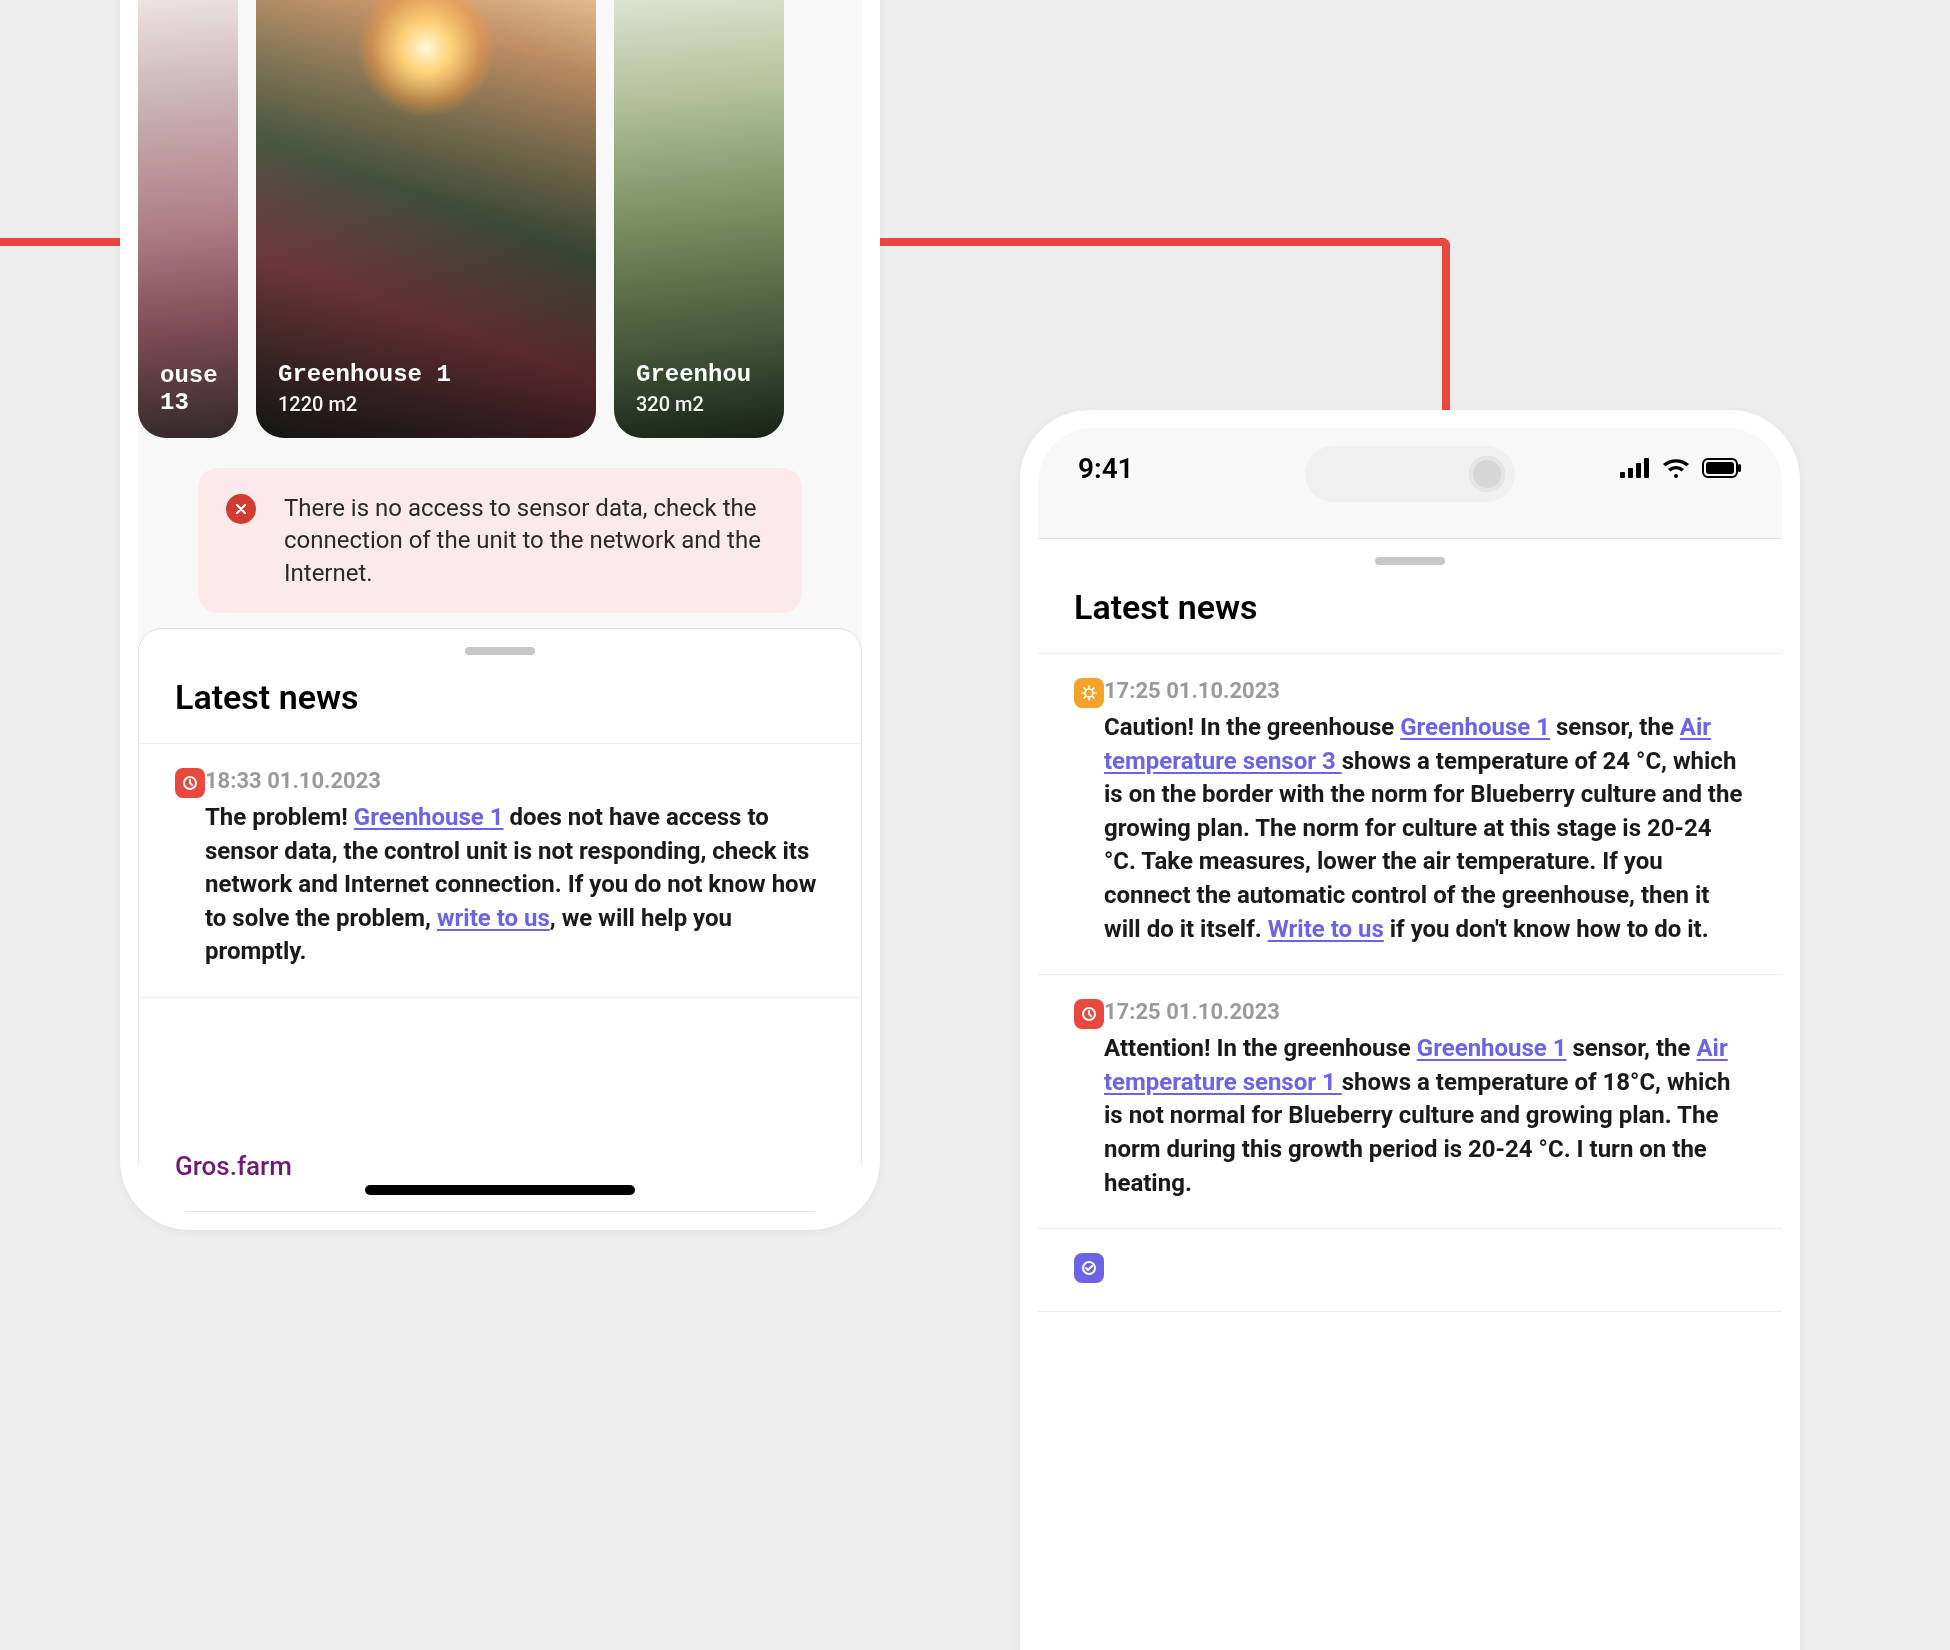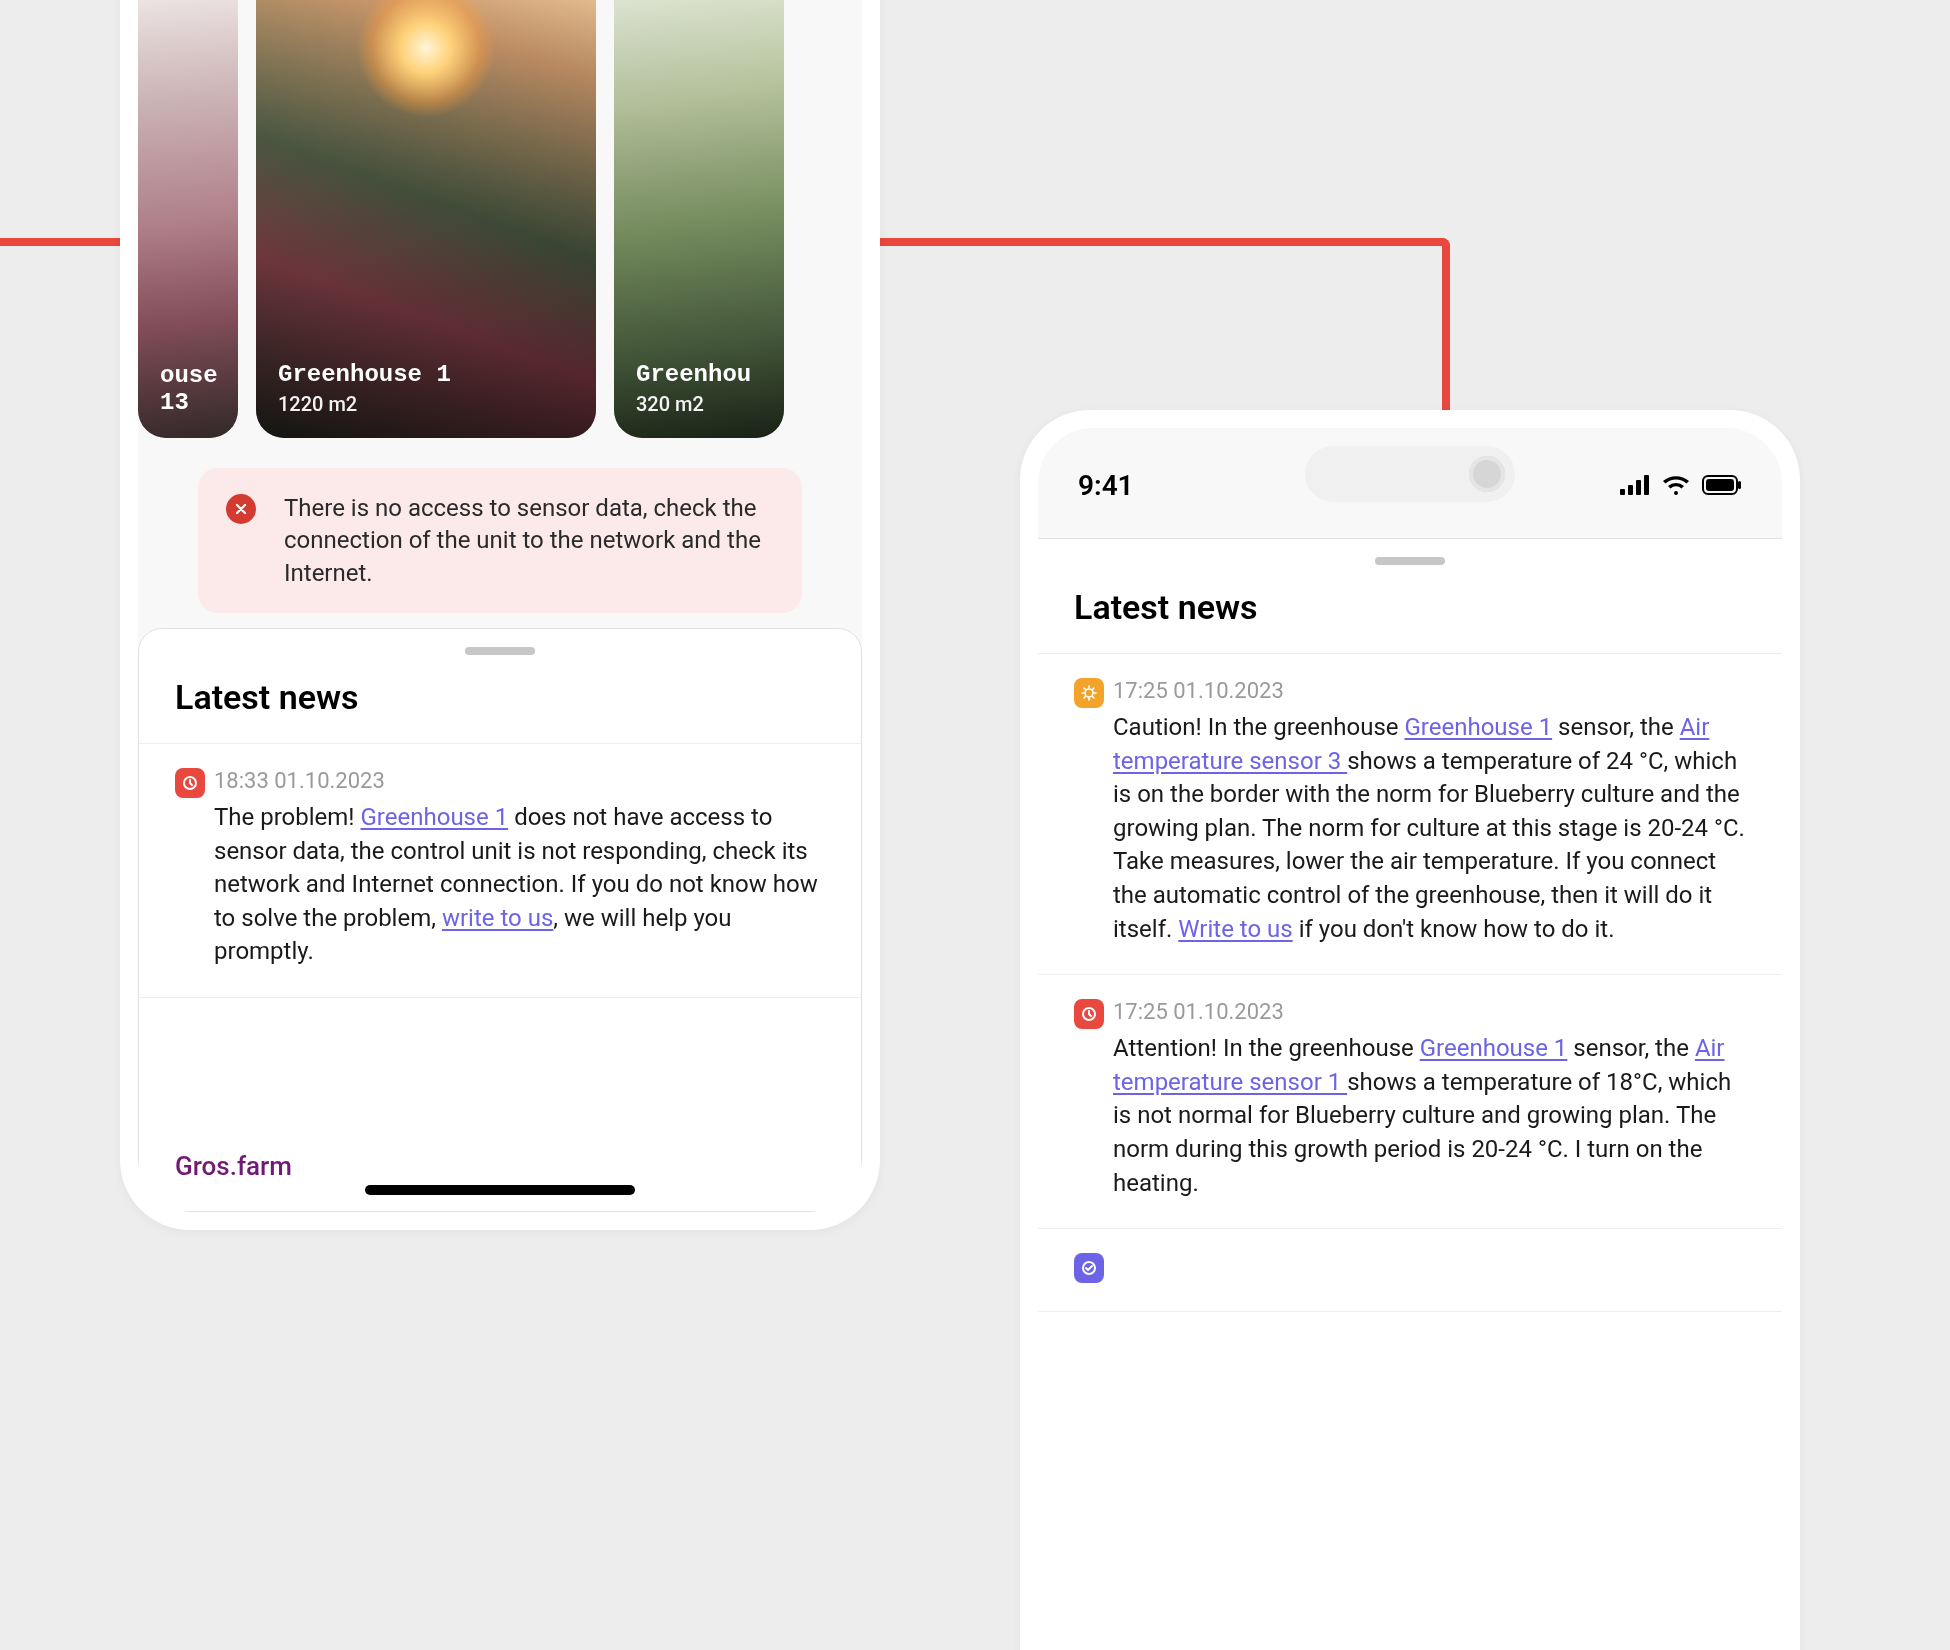--- a/index.html
+++ b/index.html
@@ -135,22 +135,23 @@
     font-size: 34px;
     font-weight: 600;
     padding: 22px 36px 26px;
     border-bottom: 1px solid #eee;
   }
 
   .news-item {
     padding: 24px 36px 28px;
     border-bottom: 1px solid #eee;
     display: flex;
-    gap: 9px;
+    gap: 0;
     align-items: flex-start;
+    font-weight: bold;
   }
   .news-item .badge {
     width: 30px; height: 30px;
     border-radius: 8px;
     flex-shrink: 0;
     display: flex; align-items: center; justify-content: center;
     margin-top: 0px;
   }
   .badge.red { background: #e8483e; color: #fff; }
   .badge.orange { background: #f4a32a; color: #fff; }
@@ -179,21 +180,21 @@
   }
 
   
   .p2 { left: 1020px; top: 410px; width: 780px; height: 1670px; }
 
   .status-bar {
     position: absolute;
     top: 24px; left: 40px; right: 40px;
     height: 50px;
     display: flex;
-    align-items: flex-end;
+    align-items: flex-start;
     justify-content: space-between;
     font-size: 28px;
     font-weight: 600;
   }
   .status-right { display: flex; gap: 12px; align-items: center; }
   .dynamic-island {
     position: absolute;
     top: 18px; left: 50%;
     transform: translateX(-50%);
     width: 210px; height: 56px;

